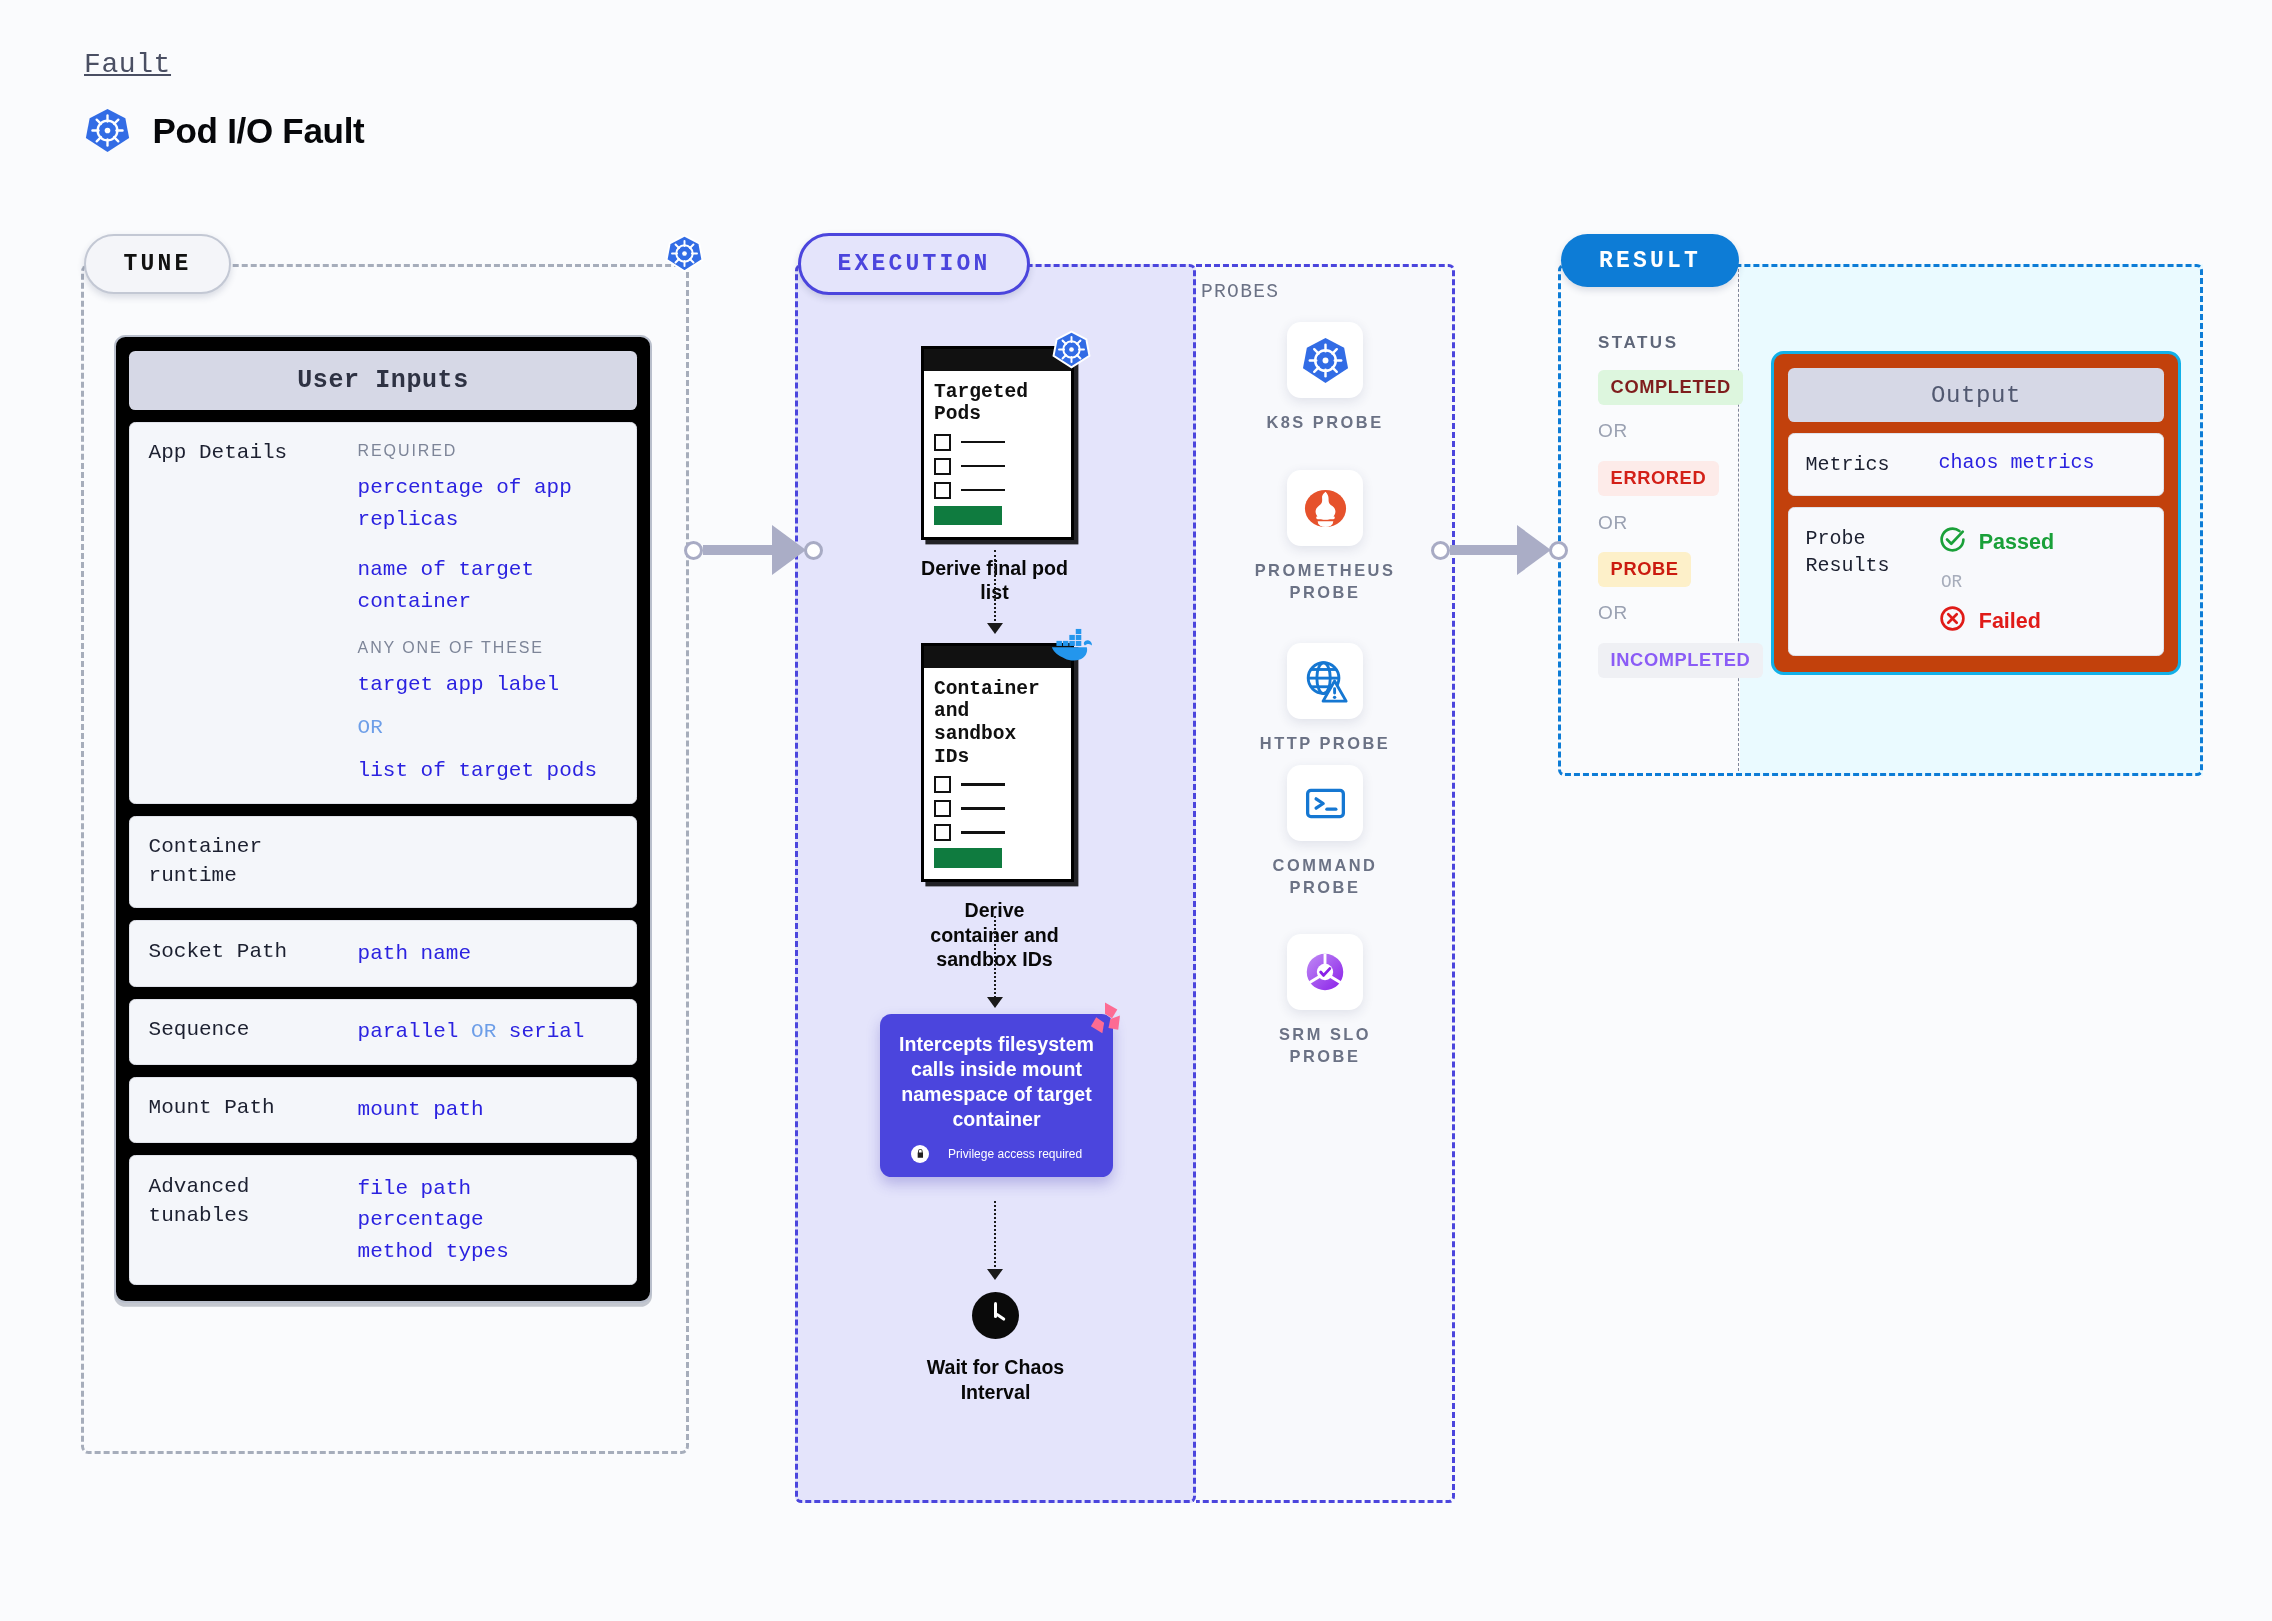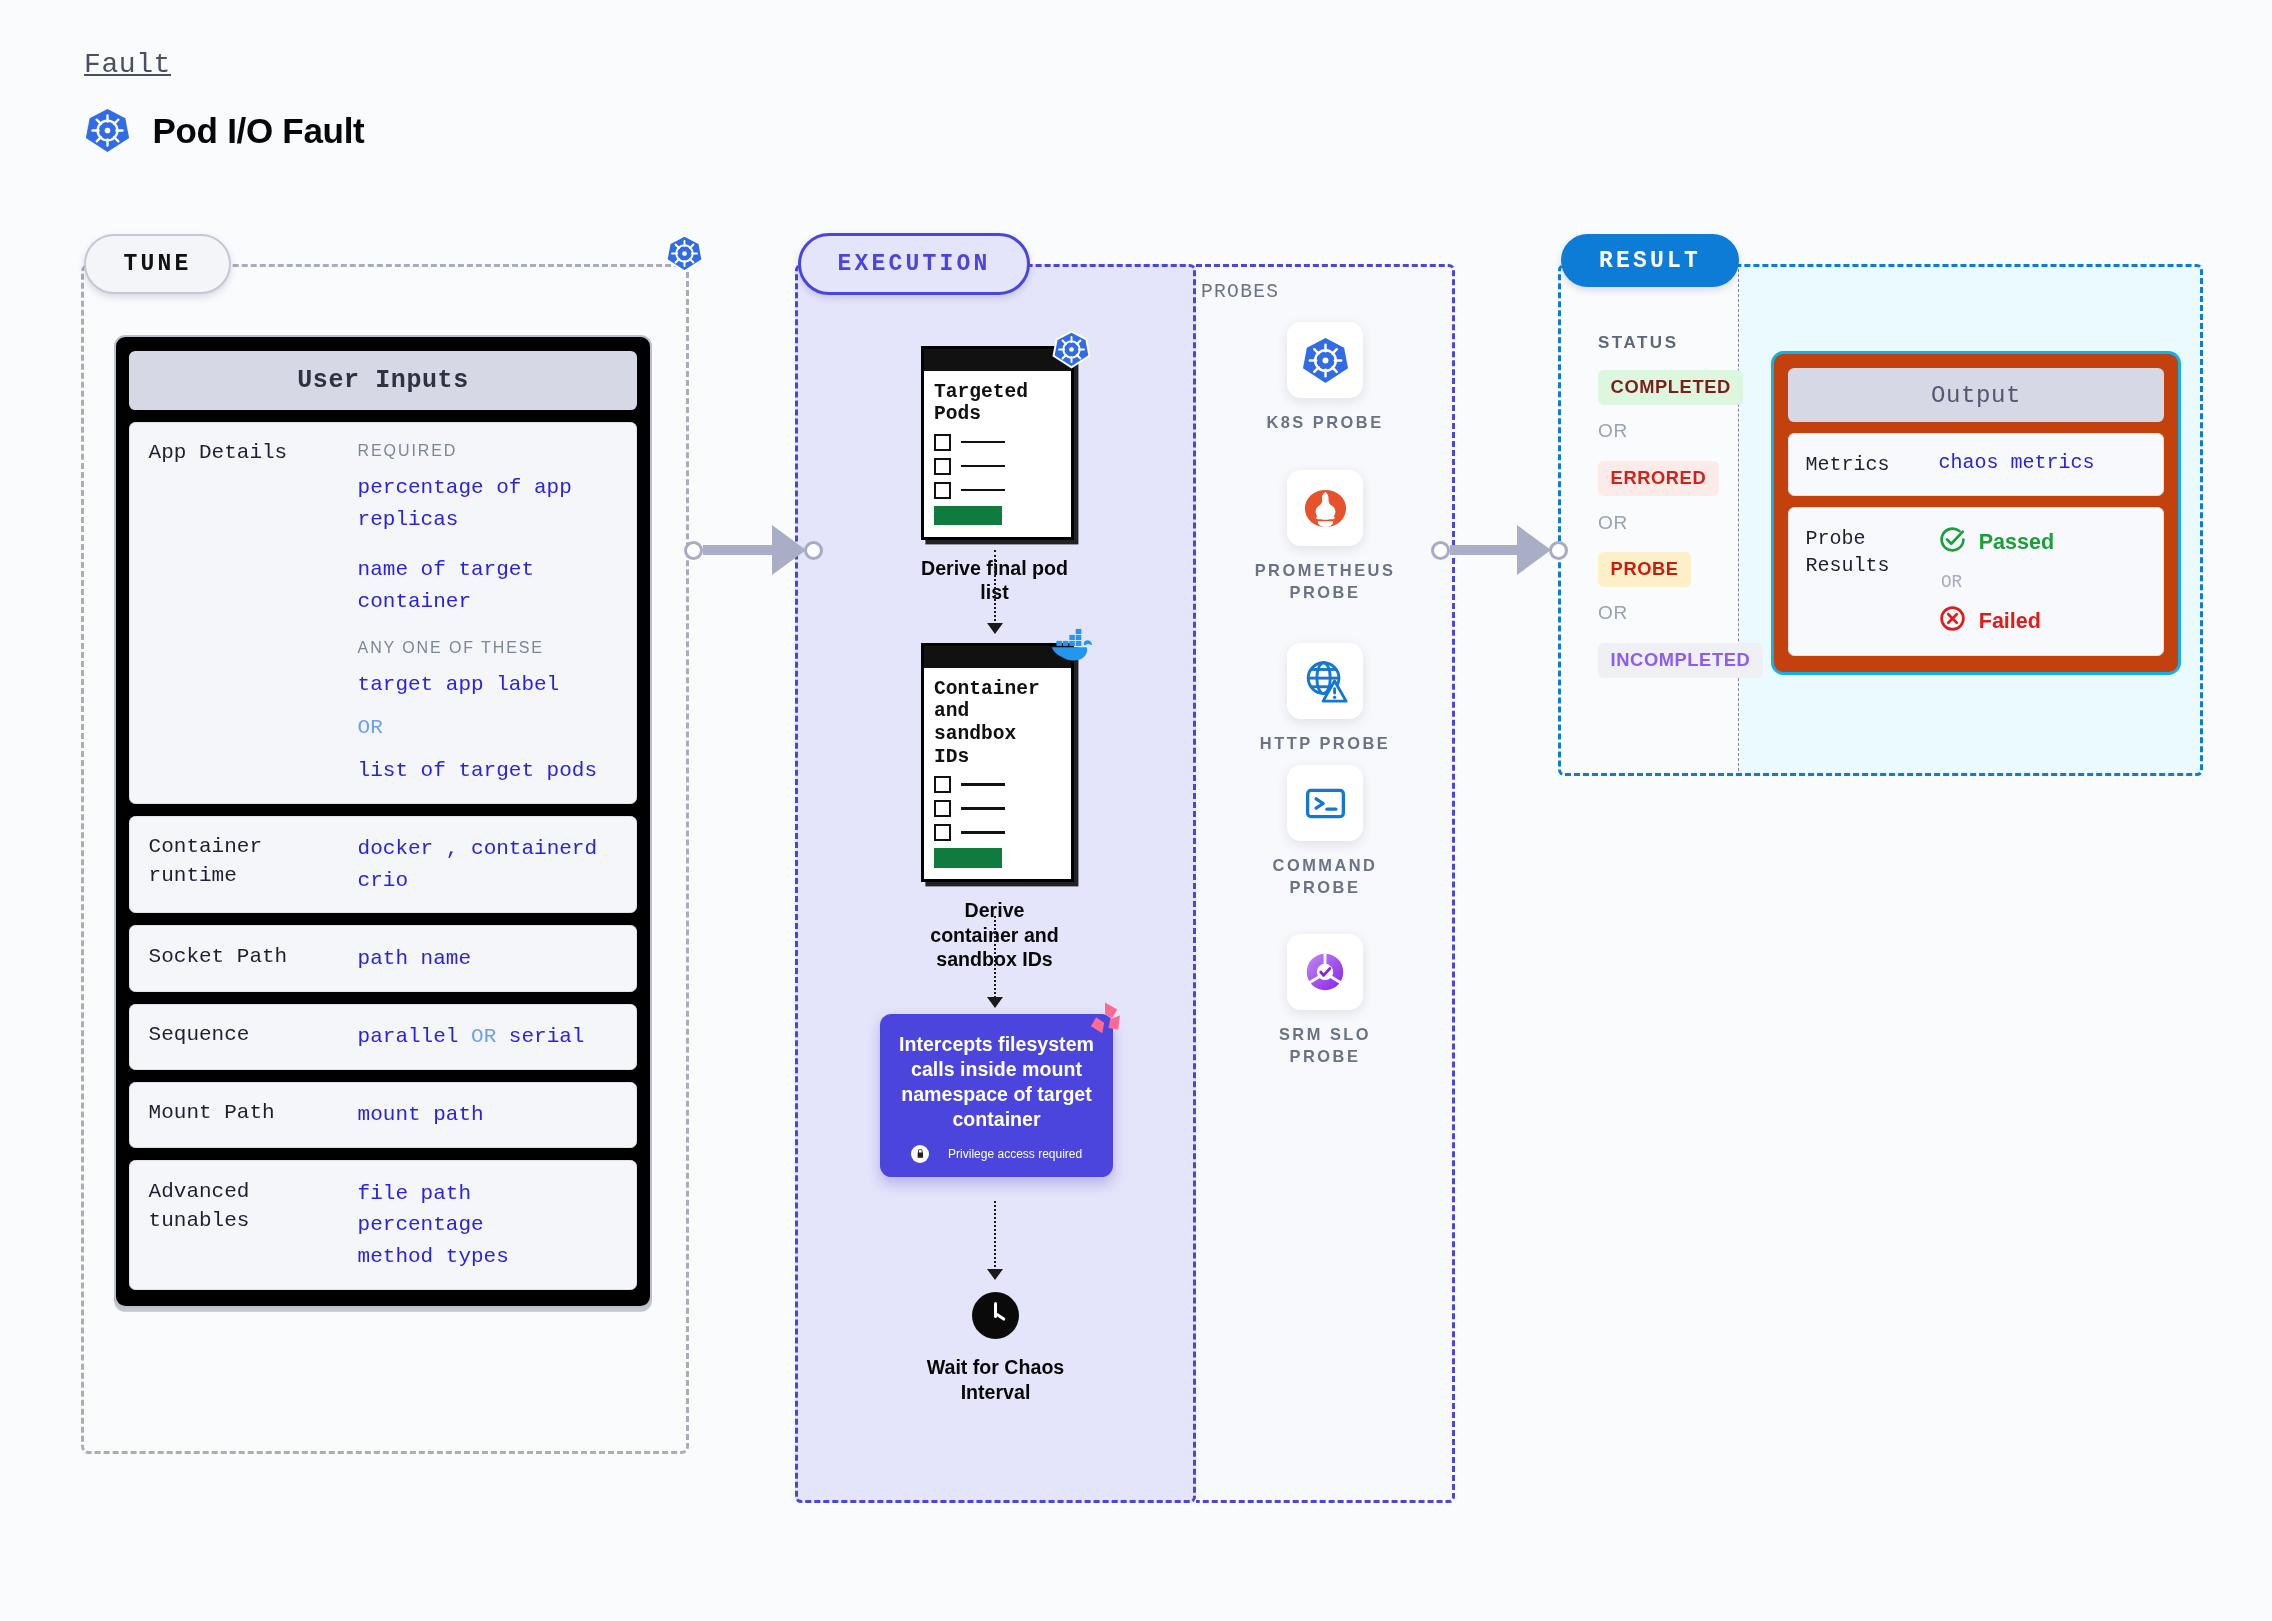--- a/index.html
+++ b/index.html
@@ -314,28 +314,20 @@
       <div class="v-blue">target app label</div>
       <div class="spacer" style="height:11.4px"></div>
       <div class="v-or">OR</div>
       <div class="spacer" style="height:11.4px"></div>
       <div class="v-blue">list of target pods</div>
     </div>
   </div>
 
   <div class="row">
     <div class="row-label">Container<br>runtime</div>
-    <div class="row-values">
-      <div>
-        <span class="v-blue">docker</span>
-        <span class="v-blue">,</span>
-        <span class="v-blue">containerd</span>
-      </div>
-      <div class="v-blue">crio</div>
-    </div>
   </div>
 
   <div class="row">
     <div class="row-label">Socket Path</div>
     <div class="row-values">
         <div class="v-blue">path name</div>
       </div>
   </div>
 
   <div class="row">

